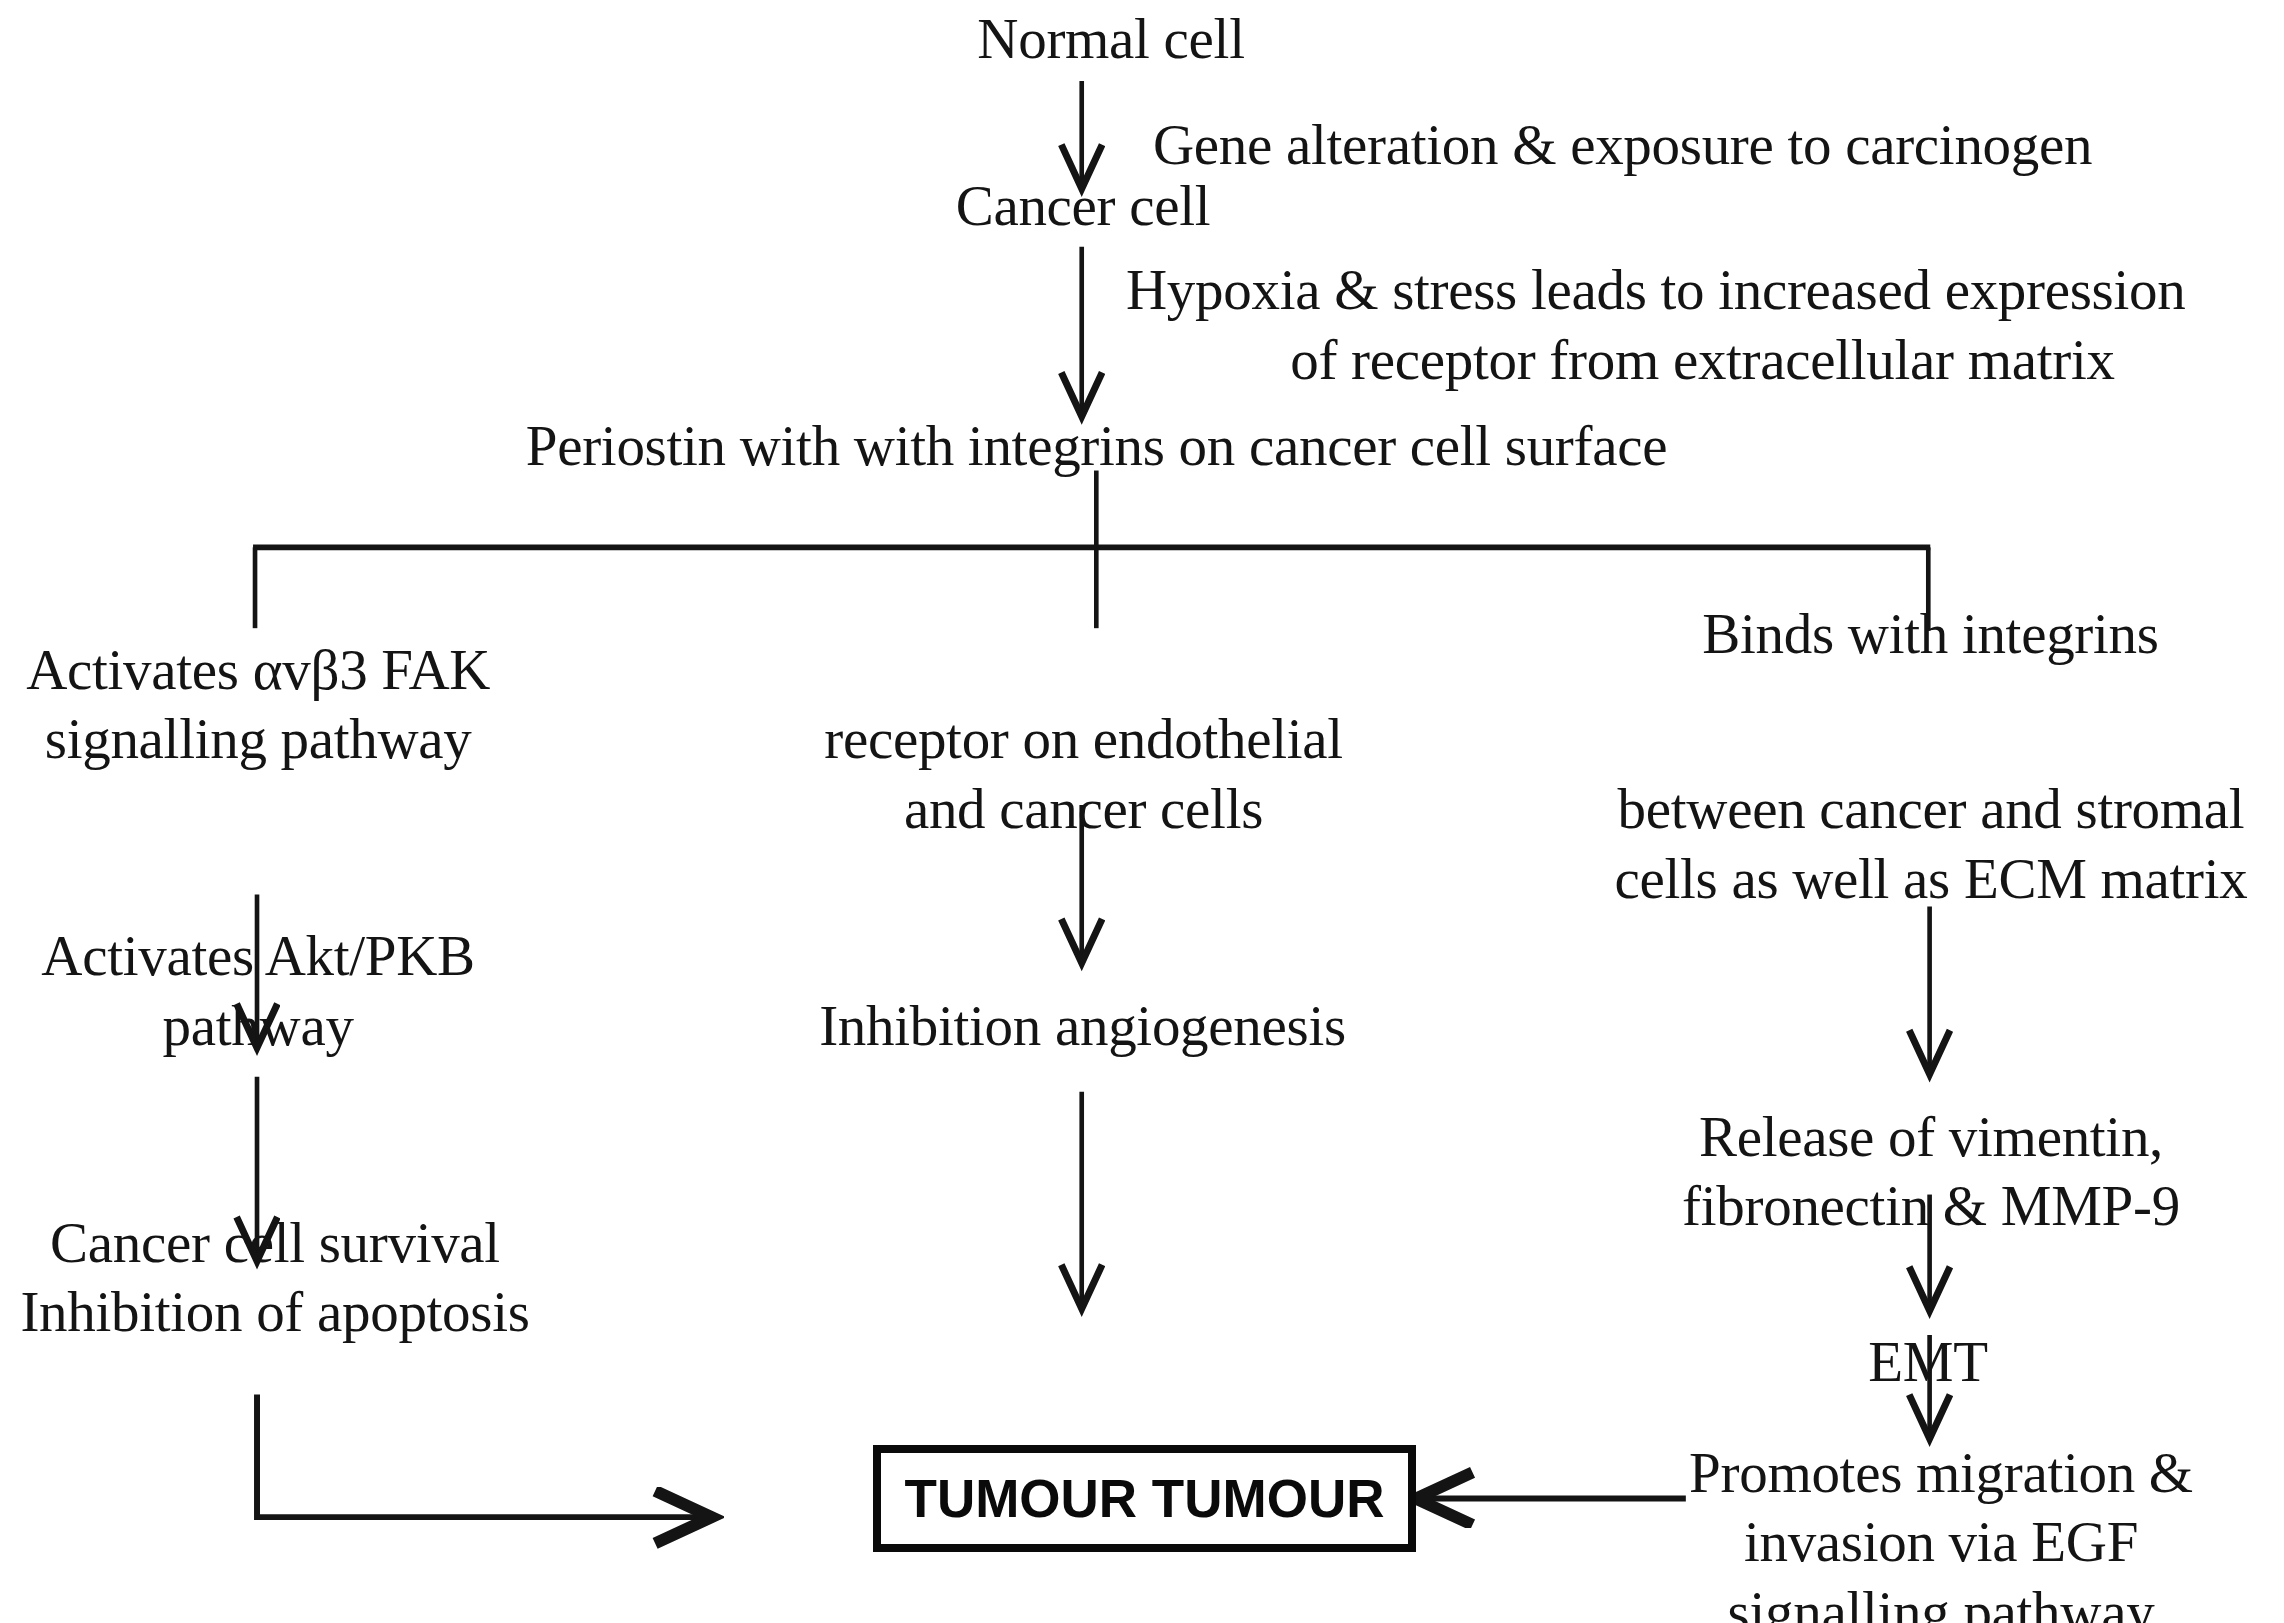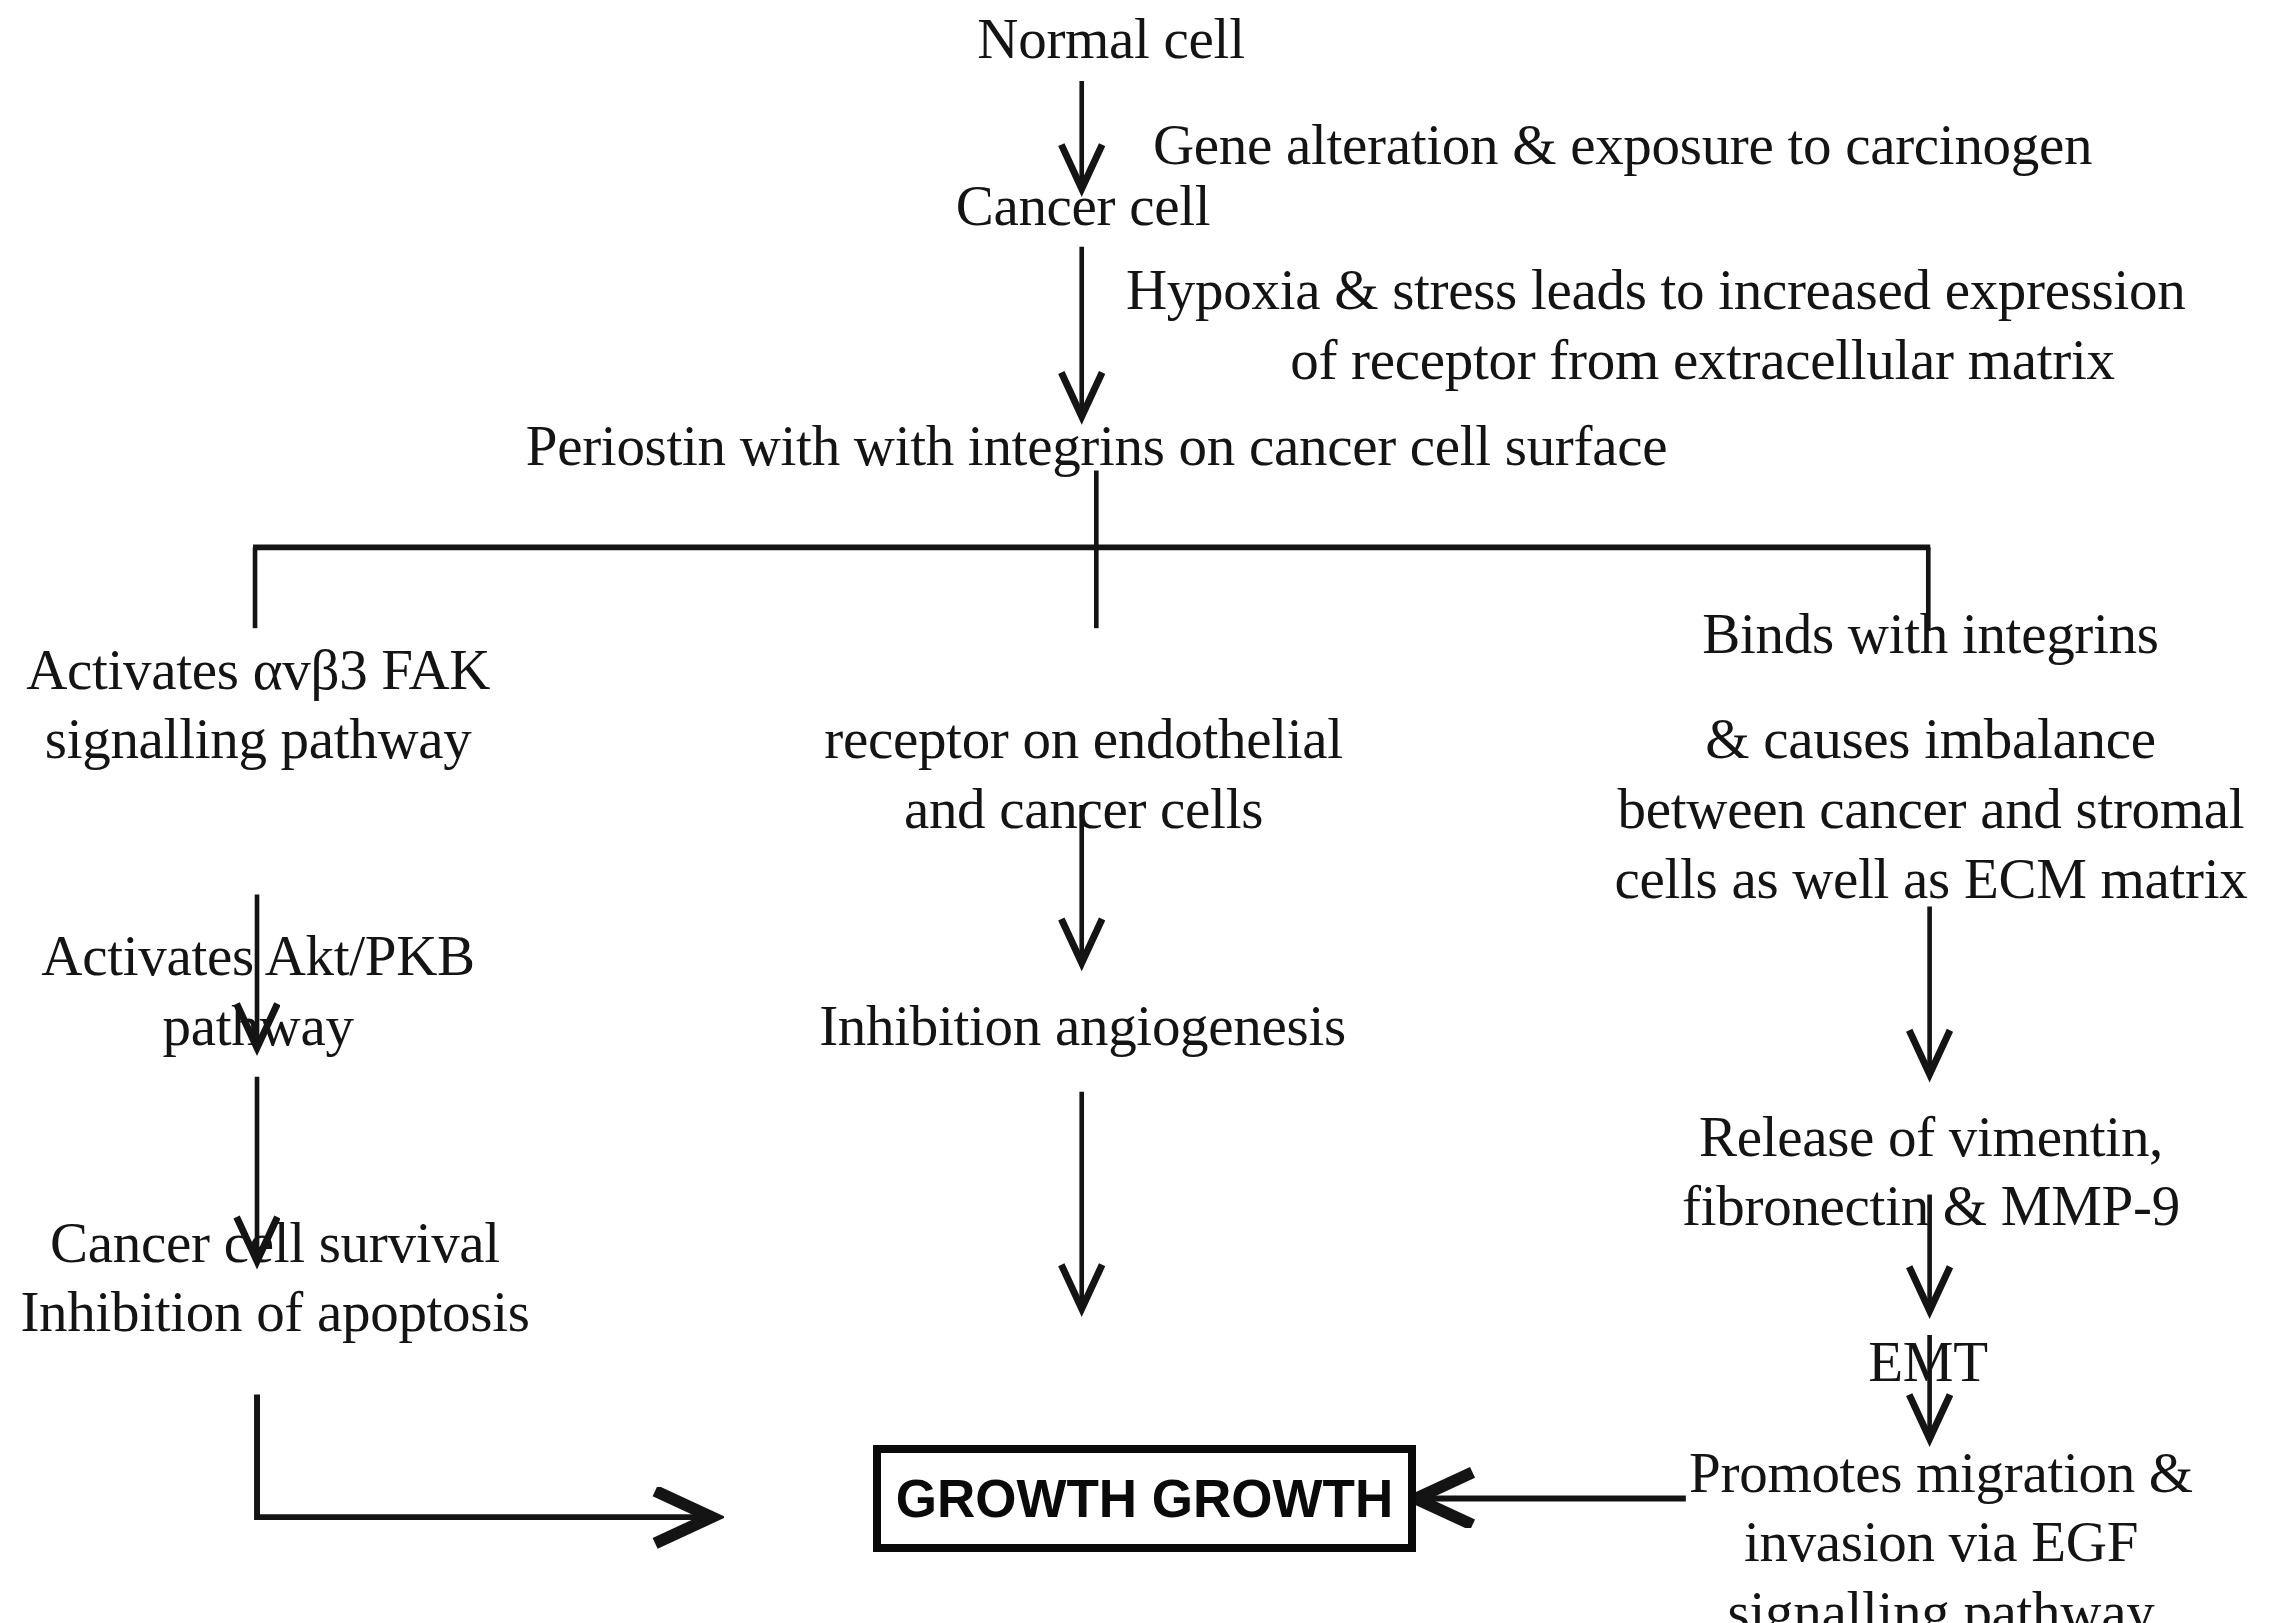--- a/index.html
+++ b/index.html
@@ -113,31 +113,30 @@
 
   <div class="node center" style="left:0px; top:1211px; width:550px;">Cancer cell survival</div>
   <div class="node center" style="left:0px; top:1280px; width:550px;">Inhibition of apoptosis</div>
 
   <div class="node center" style="left:782px; top:707px; width:603px;">receptor on endothelial</div>
   <div class="node center" style="left:782px; top:777px; width:603px;">and cancer cells</div>
 
   <div class="node center" style="left:768px; top:994px; width:629px;">Inhibition angiogenesis</div>
 
   <div class="node center" style="left:1616px; top:602px; width:629px;">Binds with integrins</div>
-  <div class="node center" style="left:1616px; top:707px; width:629px;">&amp; causes imbalance</div>
   <div class="node center" style="left:1547px; top:777px; width:768px;">between cancer and stromal</div>
   <div class="node center" style="left:1547px; top:847px; width:768px;">cells as well as ECM matrix</div>
 
   <div class="node center" style="left:1583px; top:1105px; width:696px;">Release of vimentin,</div>
   <div class="node center" style="left:1583px; top:1174px; width:696px;">fibronectin &amp; MMP-9</div>
 
   <div class="node center" style="left:1736px; top:1330px; width:384px;">EMT</div>
 
   <div class="node center" style="left:1603px; top:1441px; width:676px;">Promotes migration &amp;</div>
   <div class="node center" style="left:1603px; top:1510px; width:676px;">invasion via EGF</div>
   <div class="node center" style="left:1603px; top:1580px; width:676px;">signalling pathway</div>
 
   <div class="tumour-box" style="left:873px; top:1445px; width:543px; height:107px;">
-    <span class="tumour-label">GROWTH GROWTH</span>
+    <span class="tumour-label">TUMOUR TUMOUR</span>
   </div>
 
 </div>
 
 
 </body></html>

